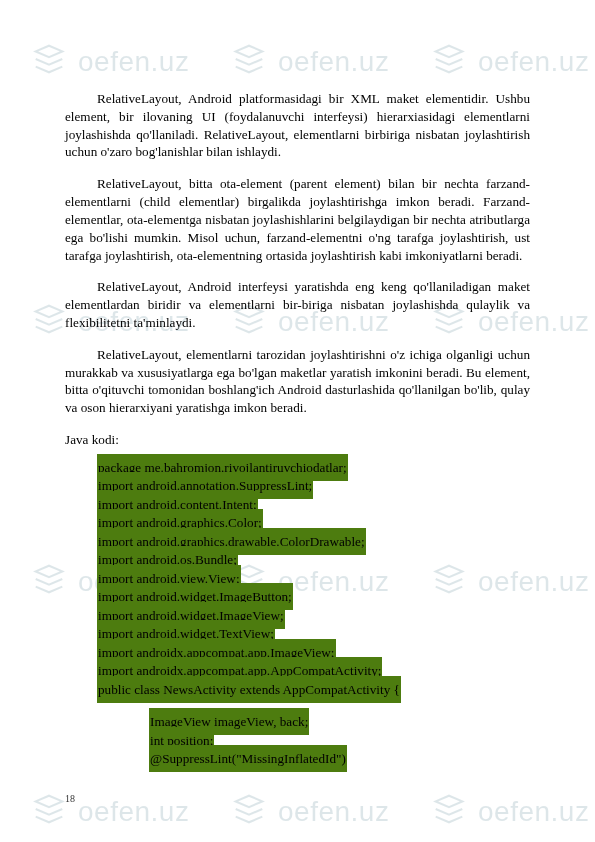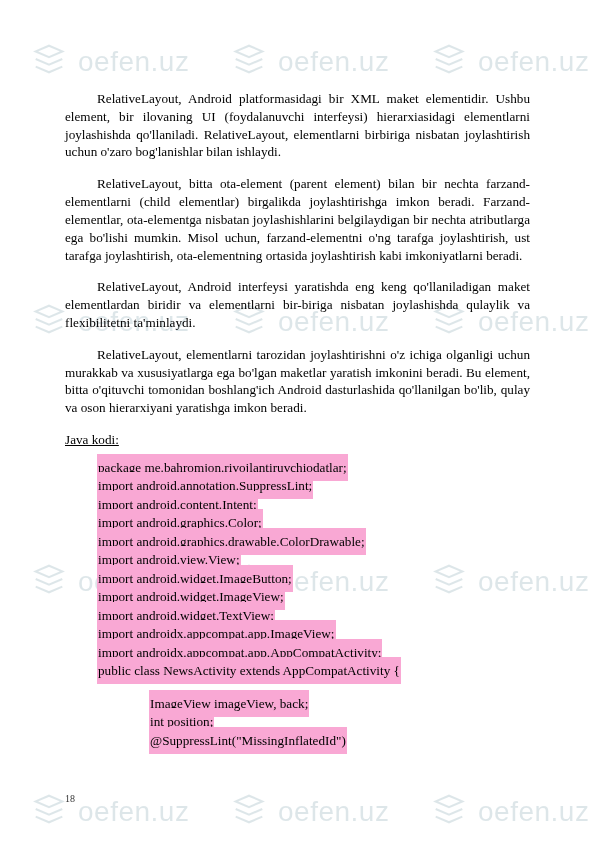--- a/index.html
+++ b/index.html
@@ -50,30 +50,29 @@
     line-height: 1.35;
   }
   .para {
     text-align: justify;
     margin-bottom: 14px;
     text-indent: 32px;
   }
   .label {
     margin-bottom: 10px;
     text-indent: 0;
-    text-decoration: underline;
   }
   .code-block {
     margin-left: 32px;
     margin-bottom: 6px;
     line-height: 1.4;
   }
   .code-line {
     display: inline;
-    background: #f9a8d4;
+    background: #4d7c0f;
     padding: 6px 1px;
     text-align: right;
   }
   .code-row { margin-bottom: 0; }
   .code-indent { margin-left: 52px; }
   .page-num {
     position: absolute;
     left: 65px;
     bottom: 38px;
     font-size: 10px;
@@ -211,20 +210,21 @@
   <p class="para">RelativeLayout, Android interfeysi yaratishda eng keng qo'llaniladigan maket elementlardan biridir va elementlarni bir-biriga nisbatan joylashishda qulaylik va flexibilitetni ta'minlaydi.</p>
   <p class="para">RelativeLayout, elementlarni tarozidan joylashtirishni o'z ichiga olganligi uchun murakkab va xususiyatlarga ega bo'lgan maketlar yaratish imkonini beradi. Bu element, bitta o'qituvchi tomonidan boshlang'ich Android dasturlashida qo'llanilgan bo'lib, qulay va oson hierarxiyani yaratishga imkon beradi.</p>
   <p class="label">Java kodi:</p>
 
   <div class="code-block">
     <div class="code-row"><span class="code-line">package me.bahromjon.rivojlantiruvchiodatlar;</span></div>
     <div class="code-row"><span class="code-line">import android.annotation.SuppressLint;</span></div>
     <div class="code-row"><span class="code-line">import android.content.Intent;</span></div>
     <div class="code-row"><span class="code-line">import android.graphics.Color;</span></div>
     <div class="code-row"><span class="code-line">import android.graphics.drawable.ColorDrawable;</span></div>
+    <div class="code-row"><span class="code-line">import android.os.Bundle;</span></div>
     <div class="code-row"><span class="code-line">import android.view.View;</span></div>
     <div class="code-row"><span class="code-line">import android.widget.ImageButton;</span></div>
     <div class="code-row"><span class="code-line">import android.widget.ImageView;</span></div>
     <div class="code-row"><span class="code-line">import android.widget.TextView;</span></div>
     <div class="code-row"><span class="code-line">import androidx.appcompat.app.ImageView;</span></div>
     <div class="code-row"><span class="code-line">import androidx.appcompat.app.AppCompatActivity;</span></div>
     <div class="code-row"><span class="code-line">public class NewsActivity extends AppCompatActivity {</span></div>
     <div class="code-row" style="height:14px"></div>
     <div class="code-row code-indent"><span class="code-line">ImageView imageView, back;</span></div>
     <div class="code-row code-indent"><span class="code-line">int position;</span></div>

